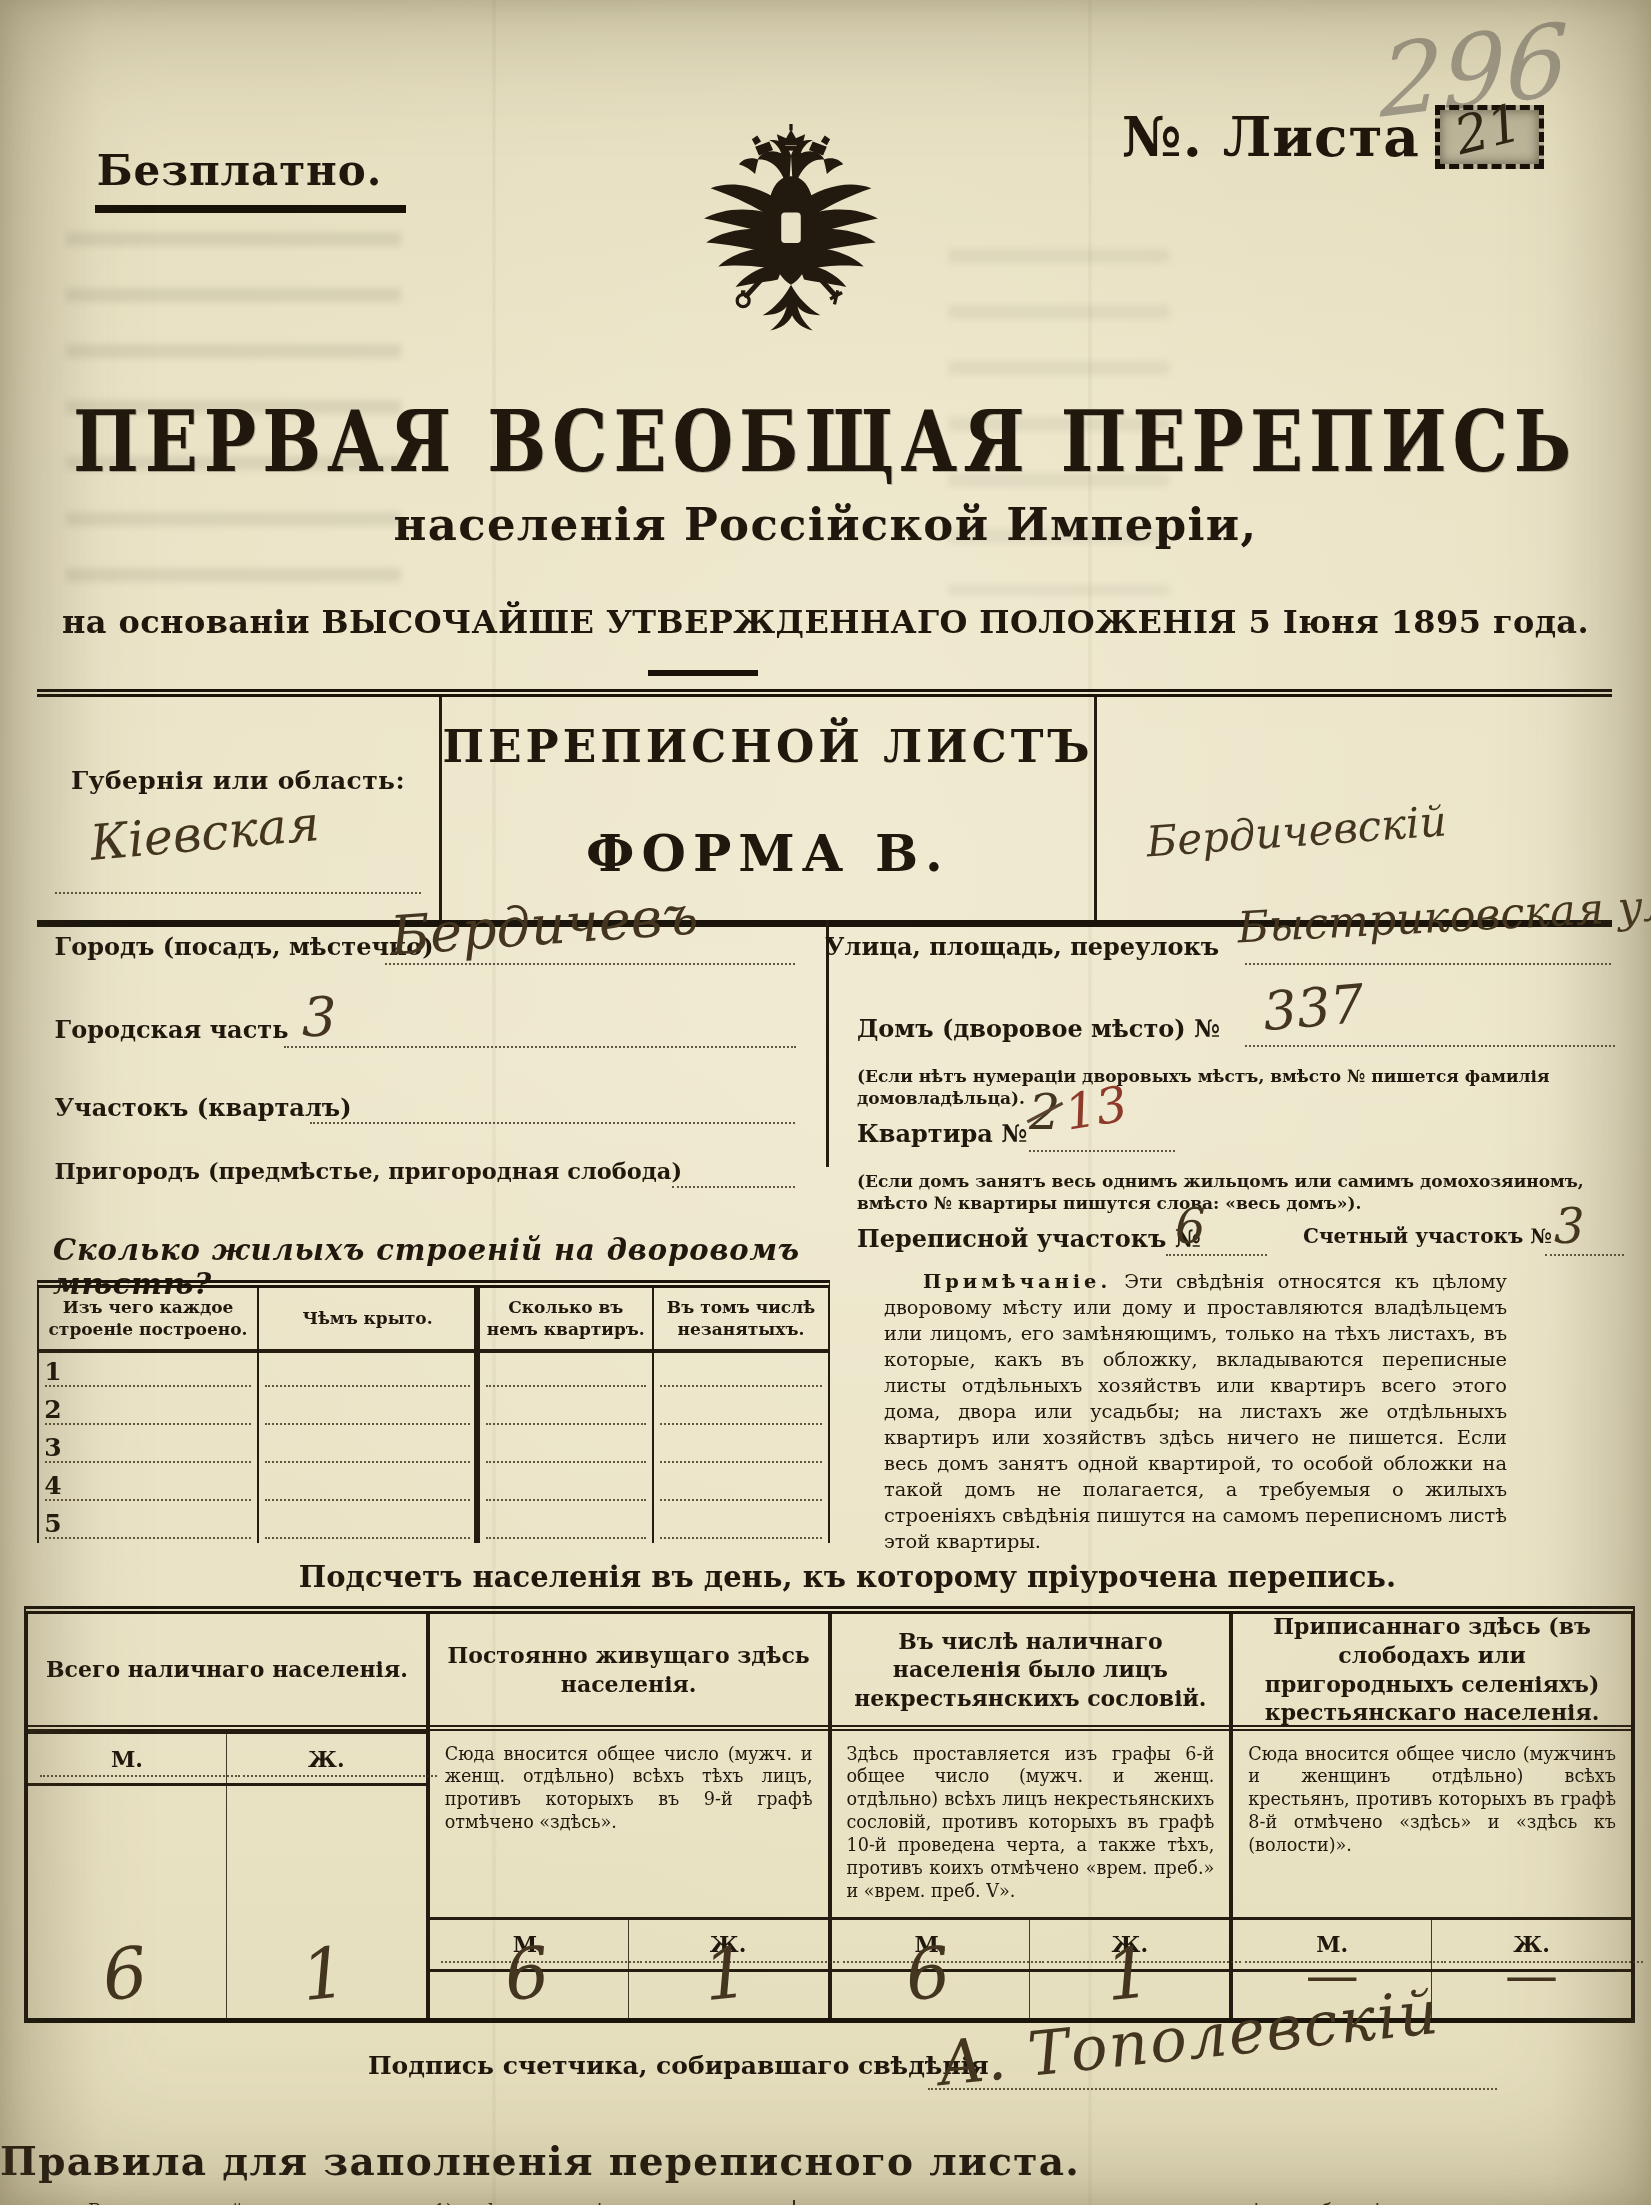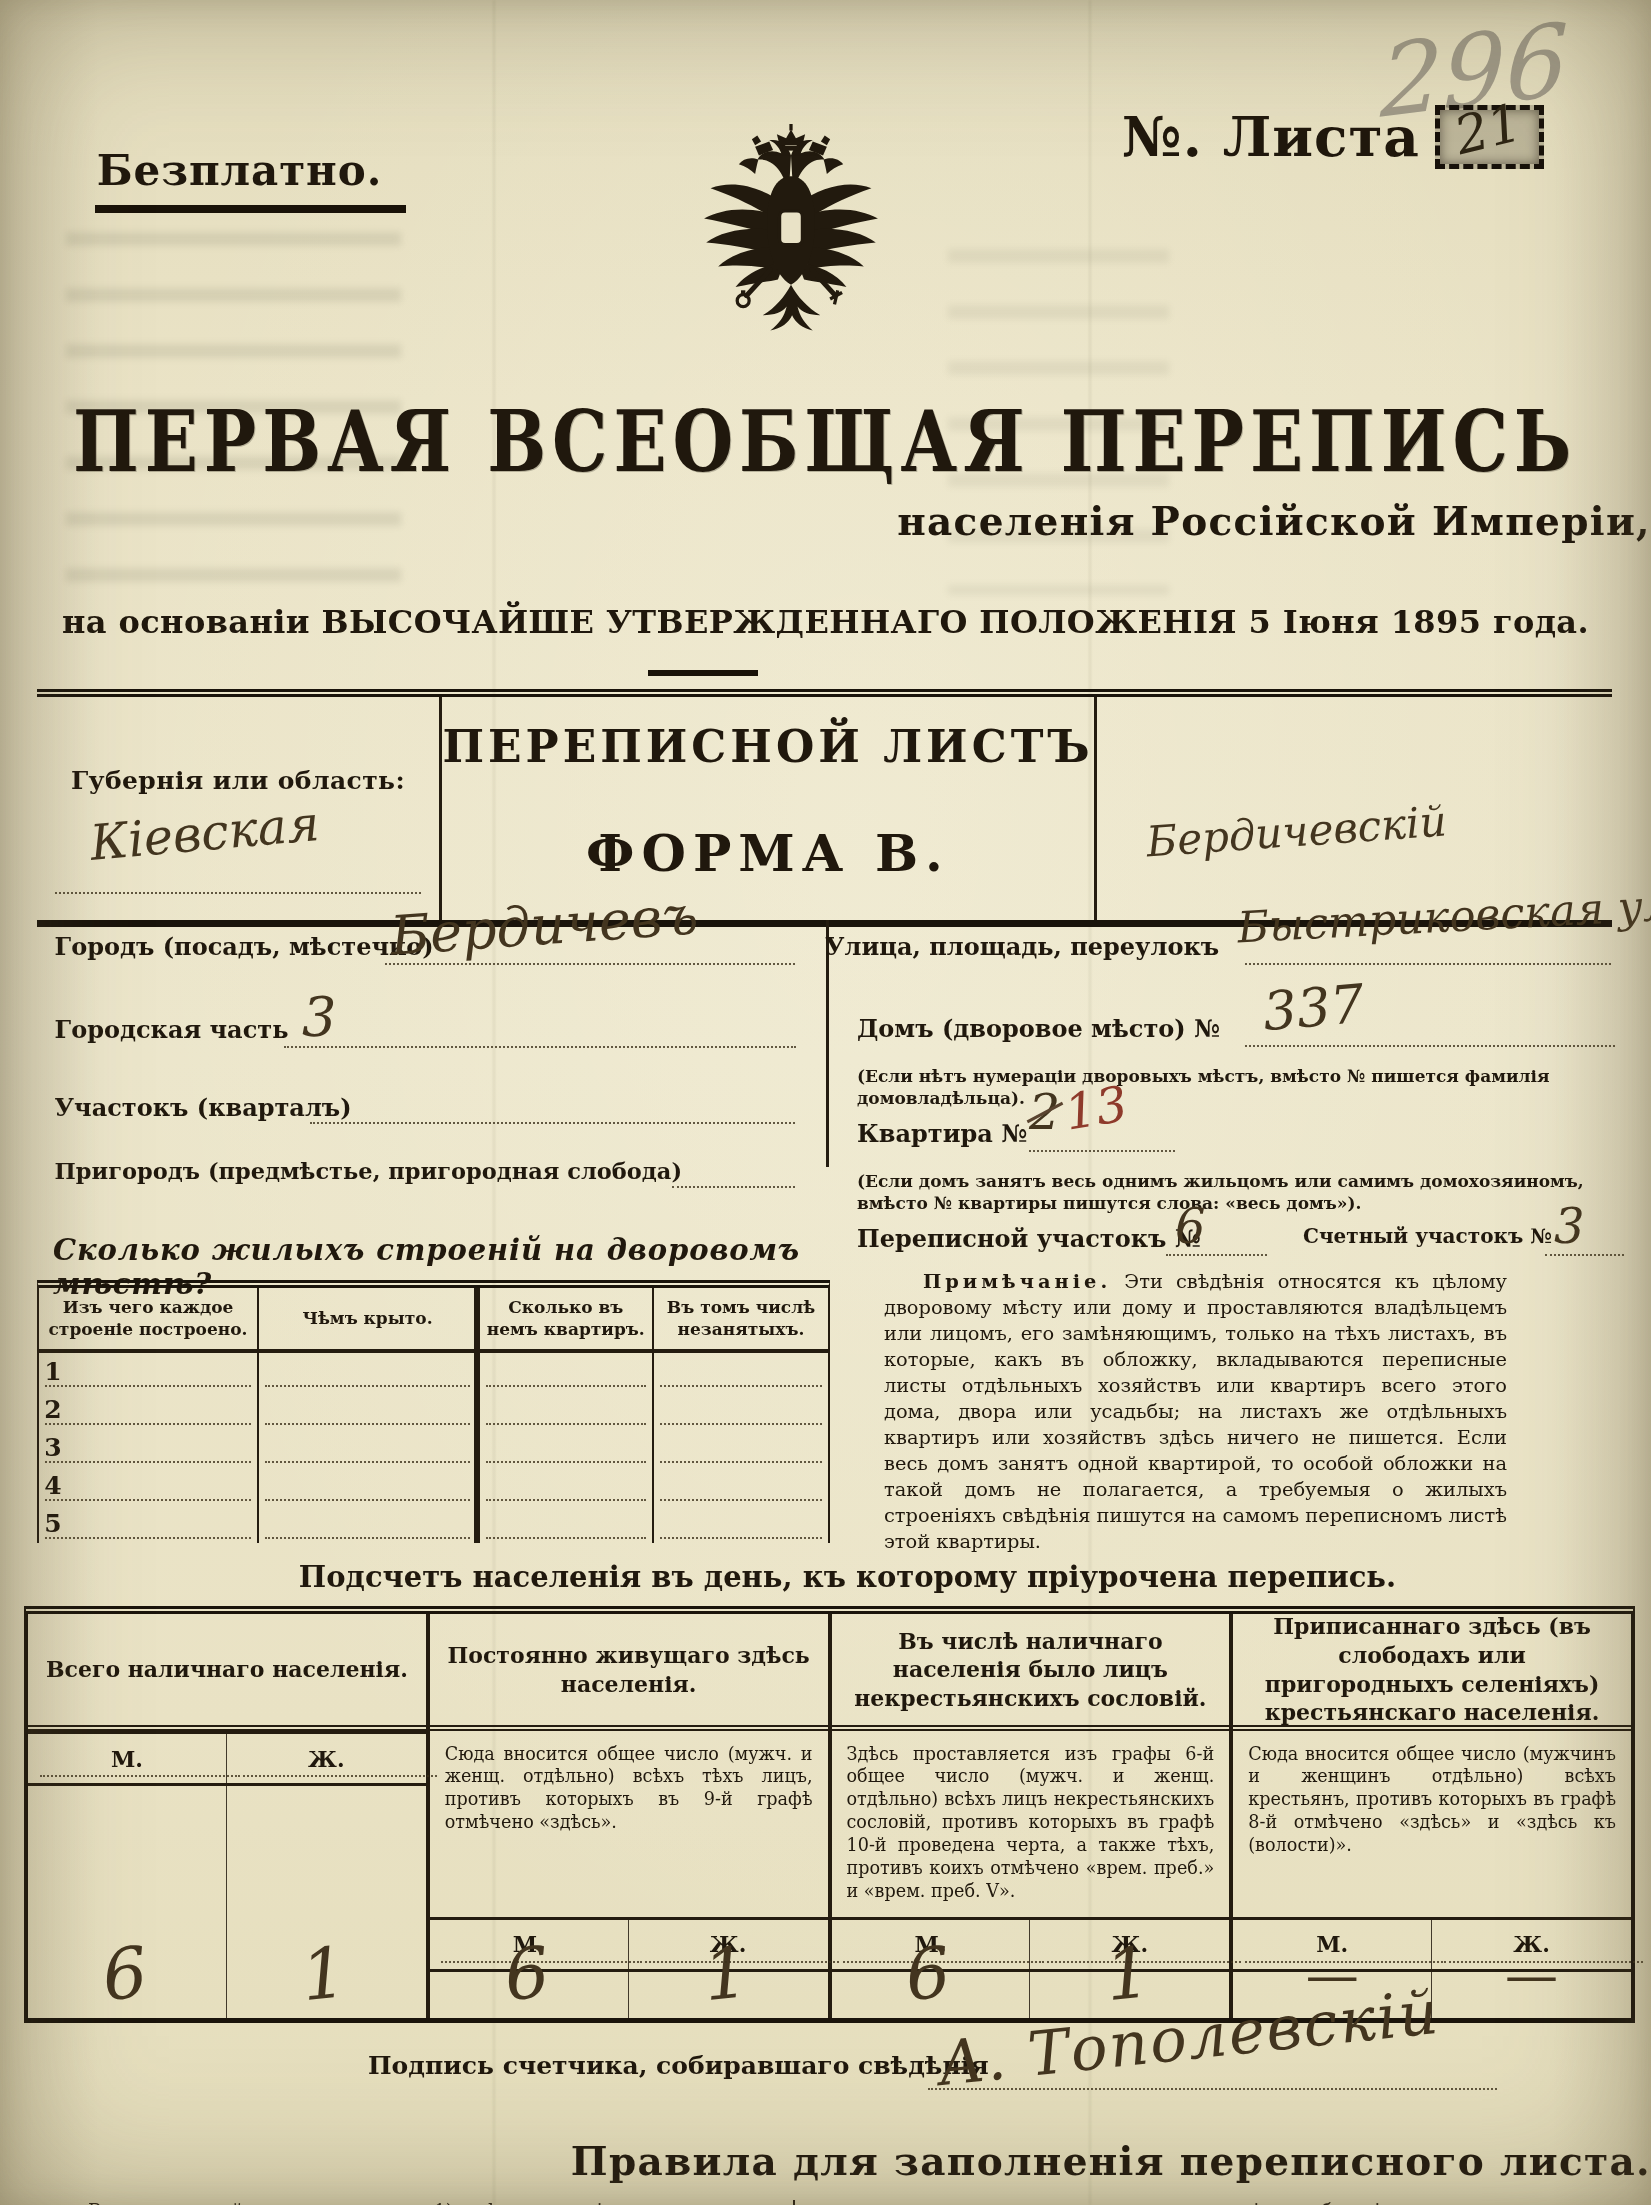--- a/index.html
+++ b/index.html
@@ -26,21 +26,21 @@
   .free{left:95px;top:146px;font-size:42px;font-weight:bold;border-bottom:8px solid #191208;padding:0 24px 9.7px 1.8px;letter-spacing:0.9px;}
   .pencilNo{left:1380px;top:13.2px;font-size:99px;transform:rotate(-7deg) skewX(-8deg);opacity:.85;}
   .sheetRow{left:1122px;top:104px;display:flex;align-items:center;gap:15px;}
   .sheetLabel{font-size:55px;font-weight:bold;letter-spacing:0.9px;}
   .stamp{position:relative;width:99px;height:54px;border:5.7px dashed #17110a;background:rgba(44,36,20,.22);
      box-shadow:inset 0 0 11.5px rgba(23,17,9,.55);}
   .stamp .hand{position:absolute;left:15px;top:-10.6px;font-size:52px;transform:rotate(-14deg);color:#2e2514;}
   .eagle{left:639px;top:124px;width:304px;height:250px;}
   .titleWrap{left:0;top:392px;width:100%;text-align:center;}
   .titleMain{display:inline-block;font-size:67px;font-weight:bold;letter-spacing:5.7px;transform:scale(1.04,1.25);transform-origin:center top;text-shadow:0.9px 1.3px 0 rgba(25,18,8,.25);}
-  .subTitle{left:0;top:498px;width:100%;text-align:right;font-size:39px;letter-spacing:1.3px;font-weight:bold;}
+  .subTitle{left:0;top:498px;width:100%;text-align:center;font-size:45px;letter-spacing:1.3px;font-weight:bold;}
   .lawLine{left:0;top:603px;width:100%;text-align:center;font-size:32px;font-weight:bold;letter-spacing:0.4px;}
   .ruleSmall{left:648px;top:670px;width:110px;height:6.2px;background:#191208;}
   
   .fh{left:37px;top:689px;width:1575px;height:223px;display:flex;border-top:8.8px double #1a140b;border-bottom:7px solid #1a140b;}
   .fh-cell{position:relative;}
   .fh-left{width:402px;border-right:3.1px solid #241c10;}
   .fh-center{width:652px;border-right:3.1px solid #241c10;text-align:center;}
   .fh-right{flex:1;text-align:center;}
   .fh-label{font-size:25px;font-weight:bold;letter-spacing:0.4px;}
   .fh-left .fh-label{position:absolute;left:0;right:0;top:57px;text-align:center;margin-top:12px;}
@@ -87,21 +87,21 @@
   .ct-vals div:first-child{border-right:1.8px solid rgba(36,28,16,.85);}
   .ct-vals .dotline{left:11.5px;right:11.5px;bottom:10.6px;}
   .ct-vals .hand{position:absolute;left:50%;bottom:8.8px;font-size:70px;transform:translateX(-55%) rotate(-6deg);line-height:1;}
   .ct-vals .hdash{position:absolute;left:50%;bottom:13.2px;font-size:53px;transform:translateX(-50%);color:#43351f;}
   
   .sig{left:368px;top:2028px;width:1147px;height:75px;}
   .sigLabel{position:absolute;left:0;top:23px;font-size:25px;font-weight:bold;}
   .sig .dotline{left:560px;right:17.6px;bottom:13.2px;}
   .sigHand{position:absolute;left:569px;top:-25.6px;font-size:61px;transform:rotate(-6deg);letter-spacing:1.8px;}
   
-  .rulesTitle{left:0;top:2138px;width:100%;text-align:right;font-size:39px;font-weight:bold;letter-spacing:1.3px;}
+  .rulesTitle{left:0;top:2138px;width:100%;text-align:left;font-size:39px;font-weight:bold;letter-spacing:1.3px;}
   .rcol{font-size:18.5px;line-height:1.22;text-align:justify;}
   .rcol p{margin:0;text-indent:39px;}
   .rcol p.noindent{text-indent:0;}
   .rules-left{left:49px;top:2200px;width:719px;}
   .rules-right{left:829px;top:2200px;width:719px;}
   .rules-div{left:793px;top:2200px;width:2.2px;height:487px;background:#241c10;}
 </style>
 </head>
 <body>
 

